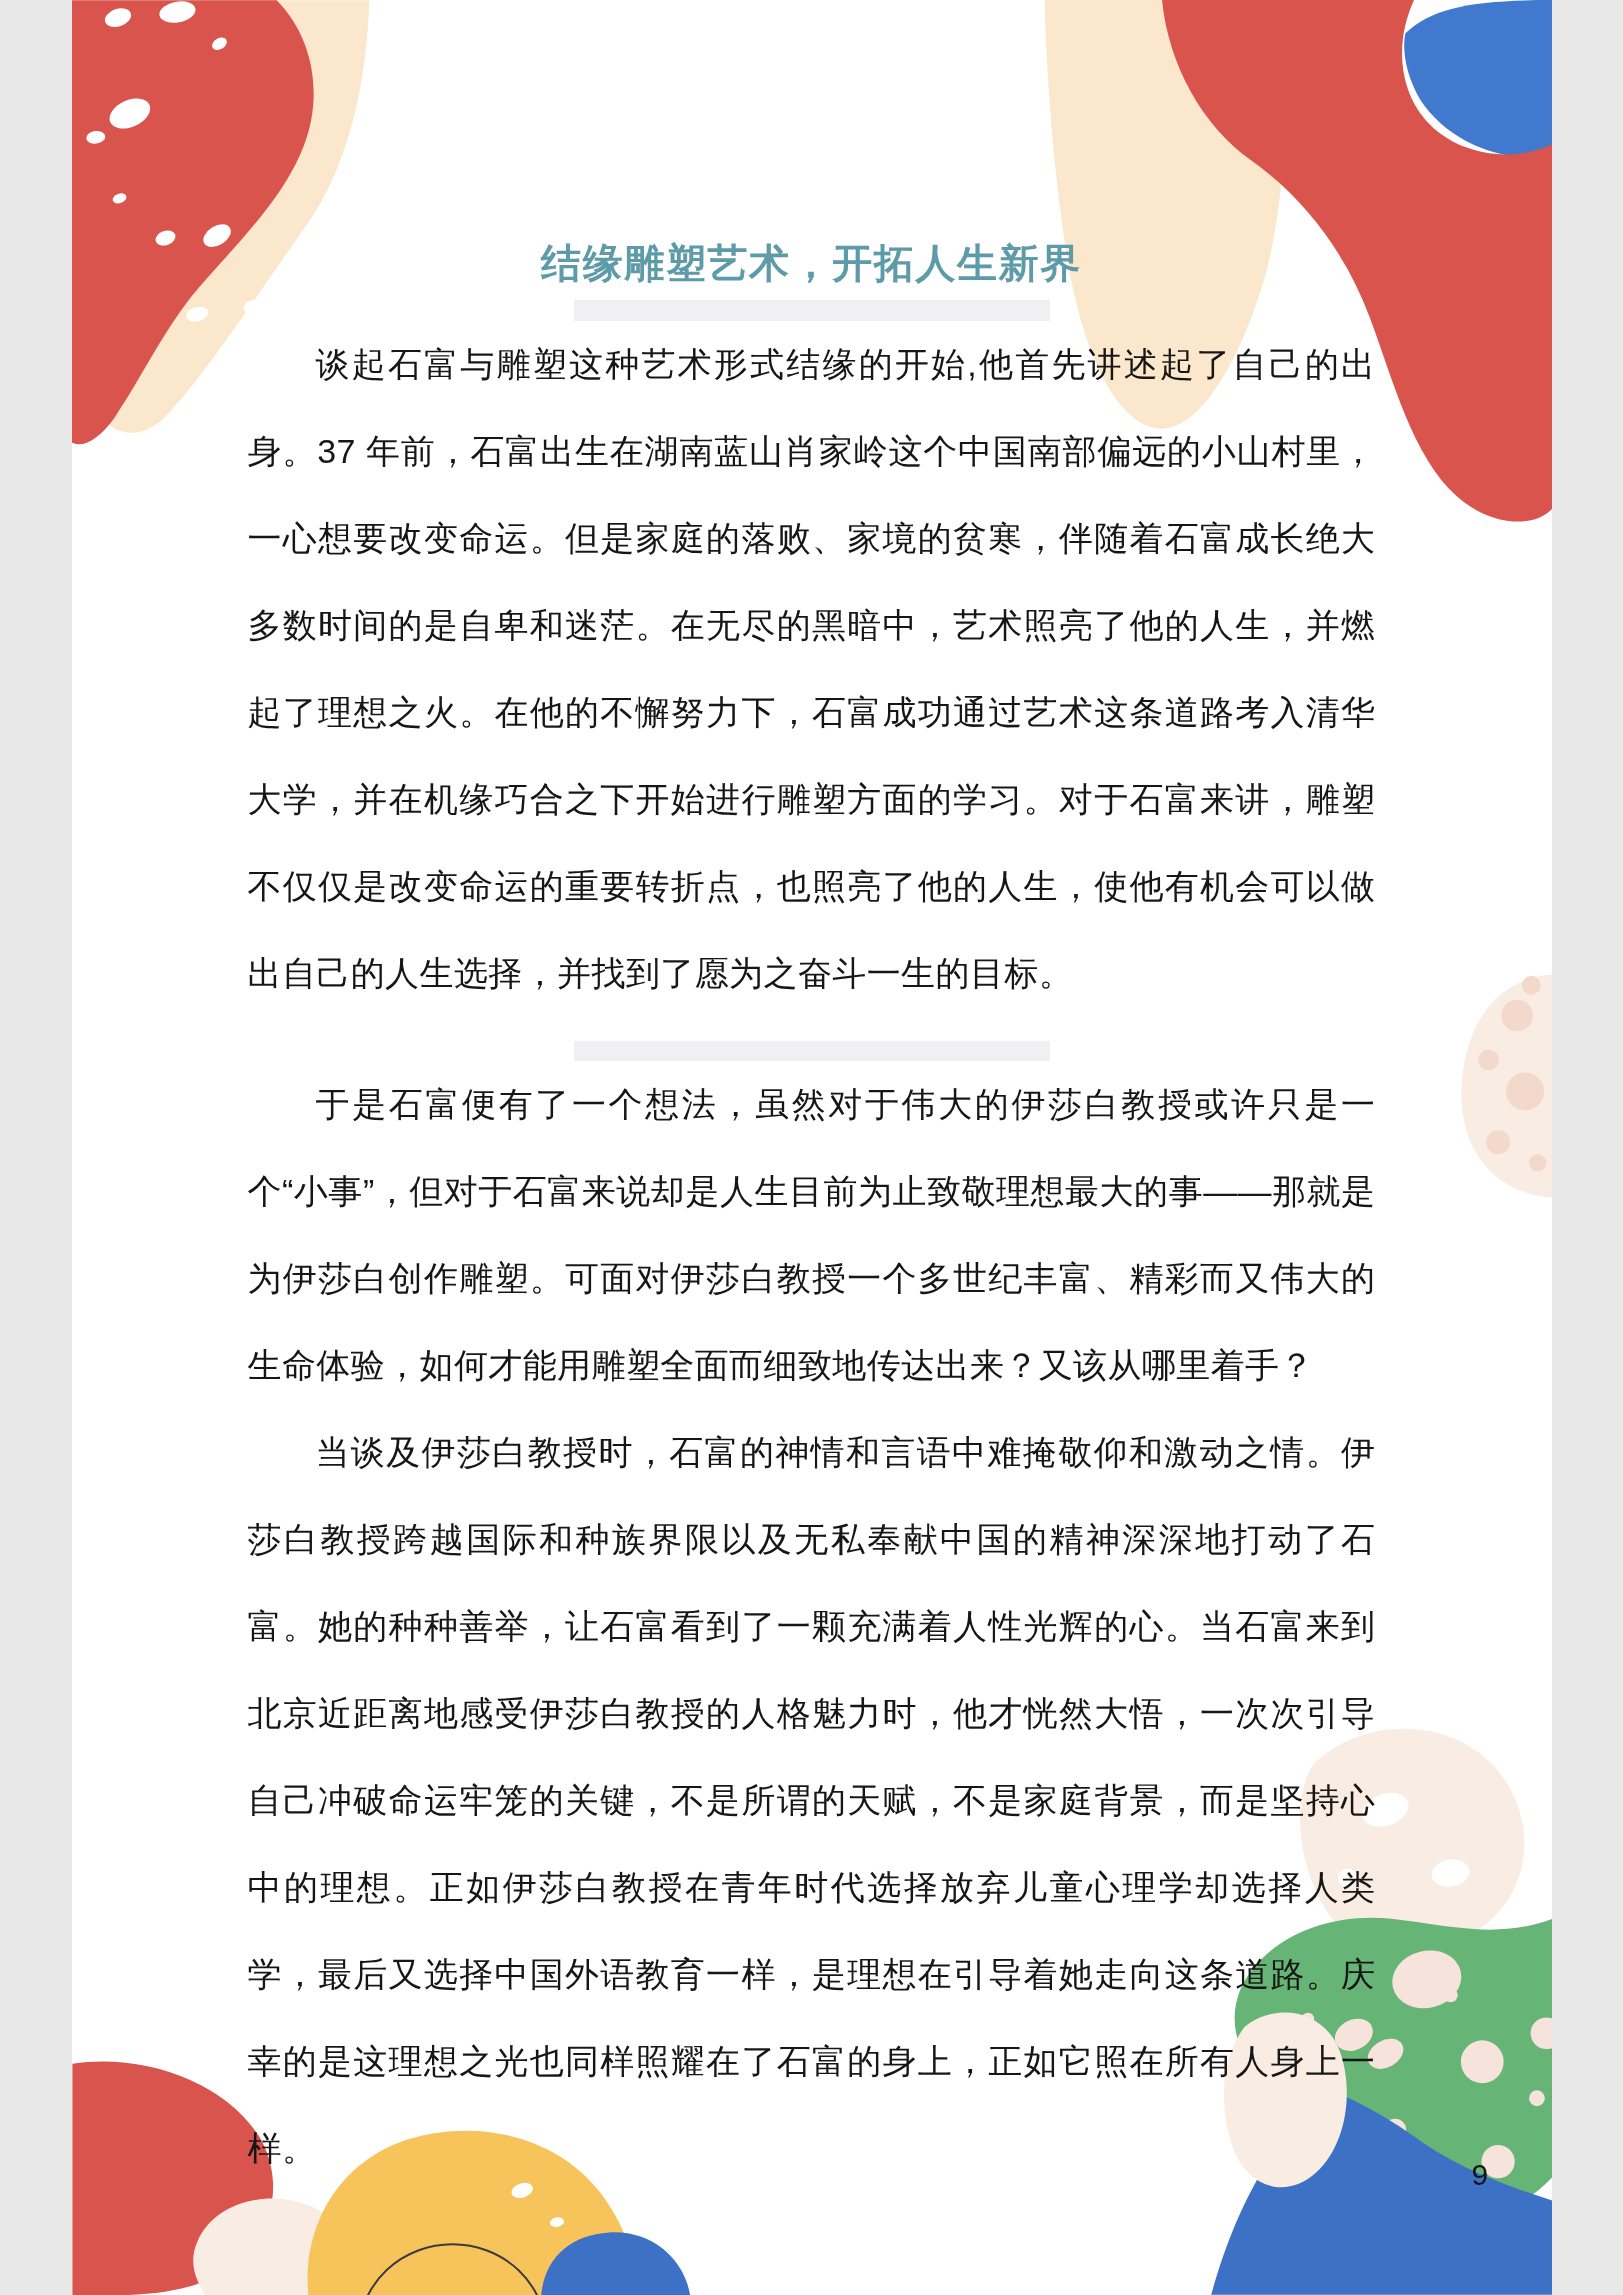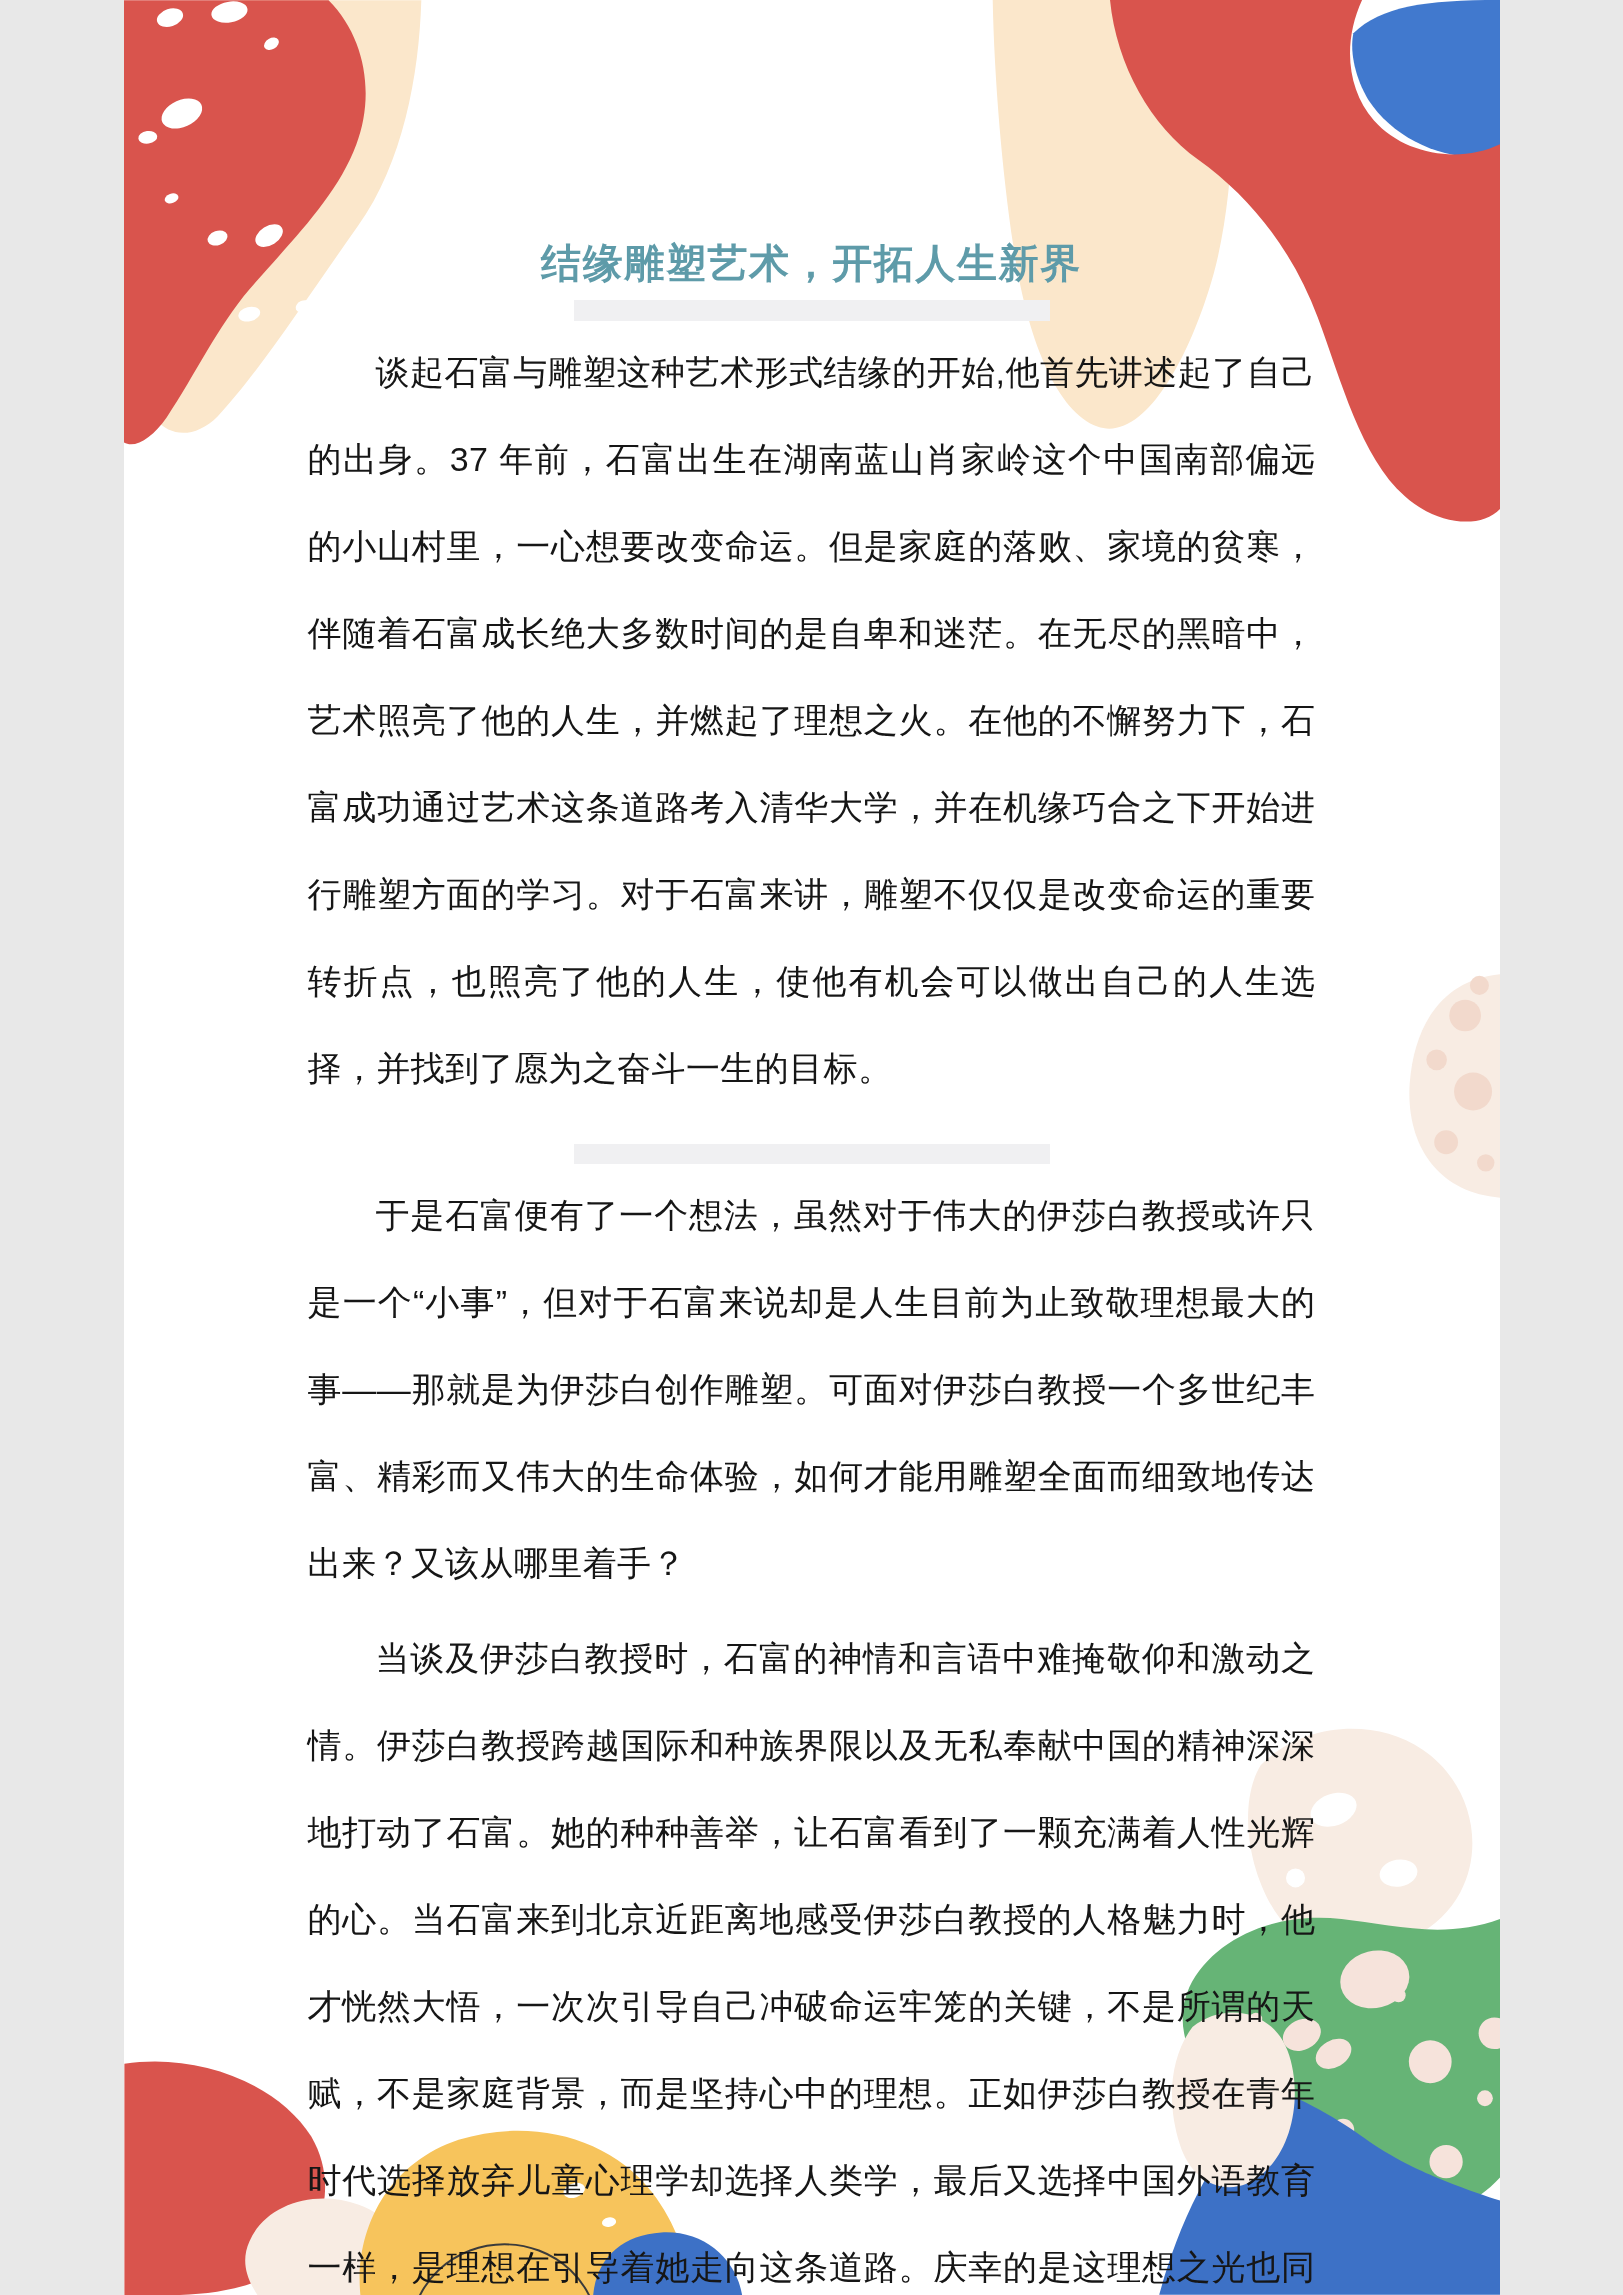--- a/index.html
+++ b/index.html
@@ -1,18 +1,18 @@
 <!DOCTYPE html>
 <html style="--c-heading: #5E9BA9; --c-bar: #F0F0F2; --c-text: #161616; --c-red: #D9544D; --c-cream: #FBE7CB; --c-cream2: #F8ECE3; --c-pink-dot: #F2D9CC; --c-green-dot: #F6E3DB; --c-green: #66B476; --c-blue: #3D71C6; --c-blue2: #4179CE; --c-yellow: #F7C45C; --c-outline: #3B3B3B;font-size:12.7px"><head>
 <meta charset="utf-8">
 <style>
   html,body { margin:0; padding:0; background:#e8e8e8; }
   .page {
     position:relative;
-    width:1376px;
+    width:1480px;
     height:2295px;
     margin:0 auto;
     background:#ffffff;
     overflow:hidden;
     font-family:"Liberation Sans", sans-serif;
     color:var(--c-text, #161616);
   }
   .decor { position:absolute; z-index:1; pointer-events:none; }
   .decor.top-left    { top:0; left:0; }
   .decor.top-right   { top:0; right:0; }
@@ -39,21 +39,21 @@
     background:var(--c-bar, #F0F0F2);
   }
 
   .body-text {
     margin:0 176px;
     font-size:34px;
     line-height:87px;
     text-align:justify;
     letter-spacing:0.4px;
   }
-  p.para { margin:8px; text-indent:2em; }
+  p.para { margin:0; text-indent:2em; }
   .p-first { margin-top:27px; }
   .p-after-h2 { margin-top:4.8px; }
 
   .page-number {
     position:absolute;
     left:1400px;
     top:2158px;
     z-index:3;
     font-size:30px;
     color:#141414;

